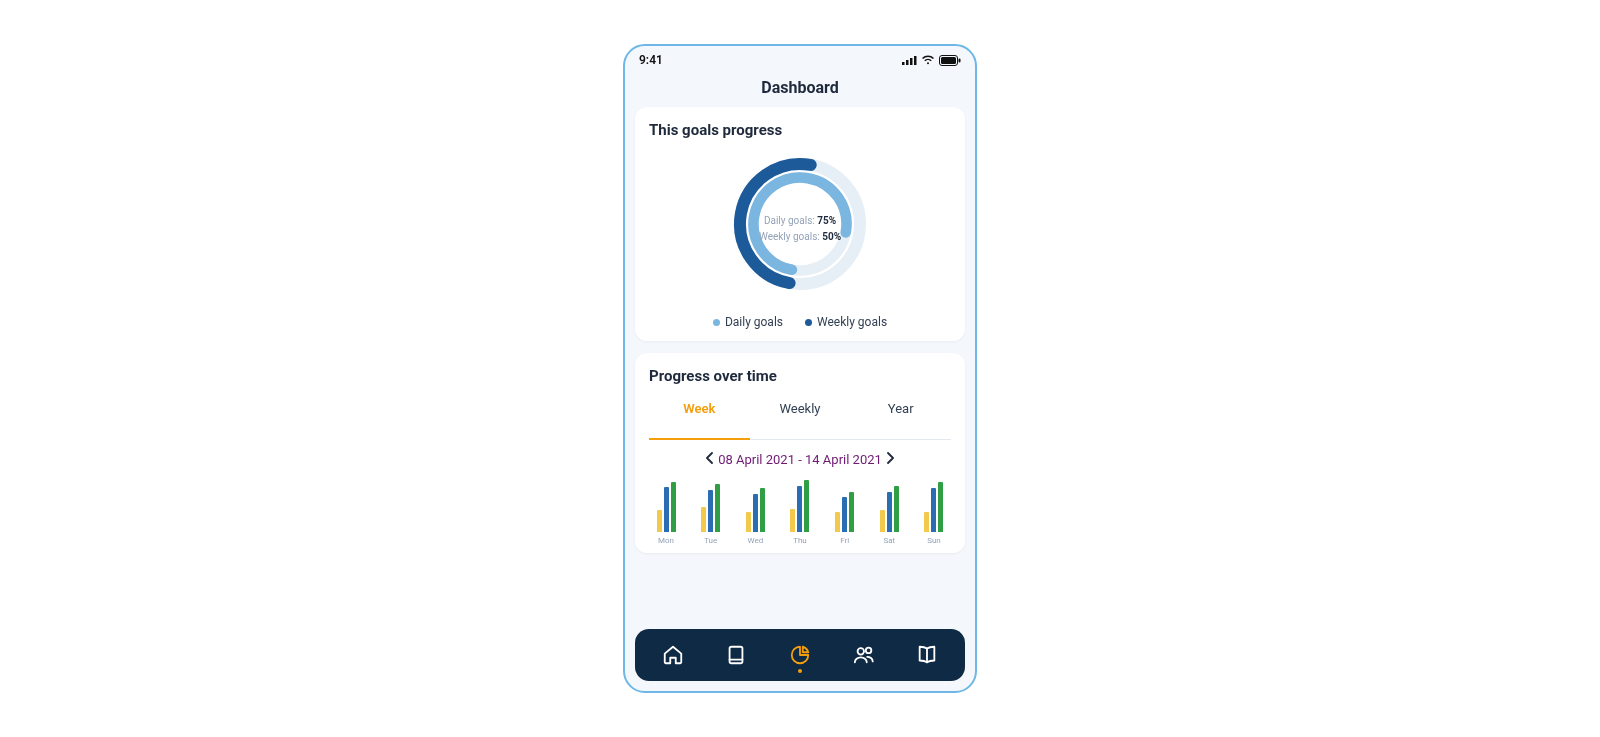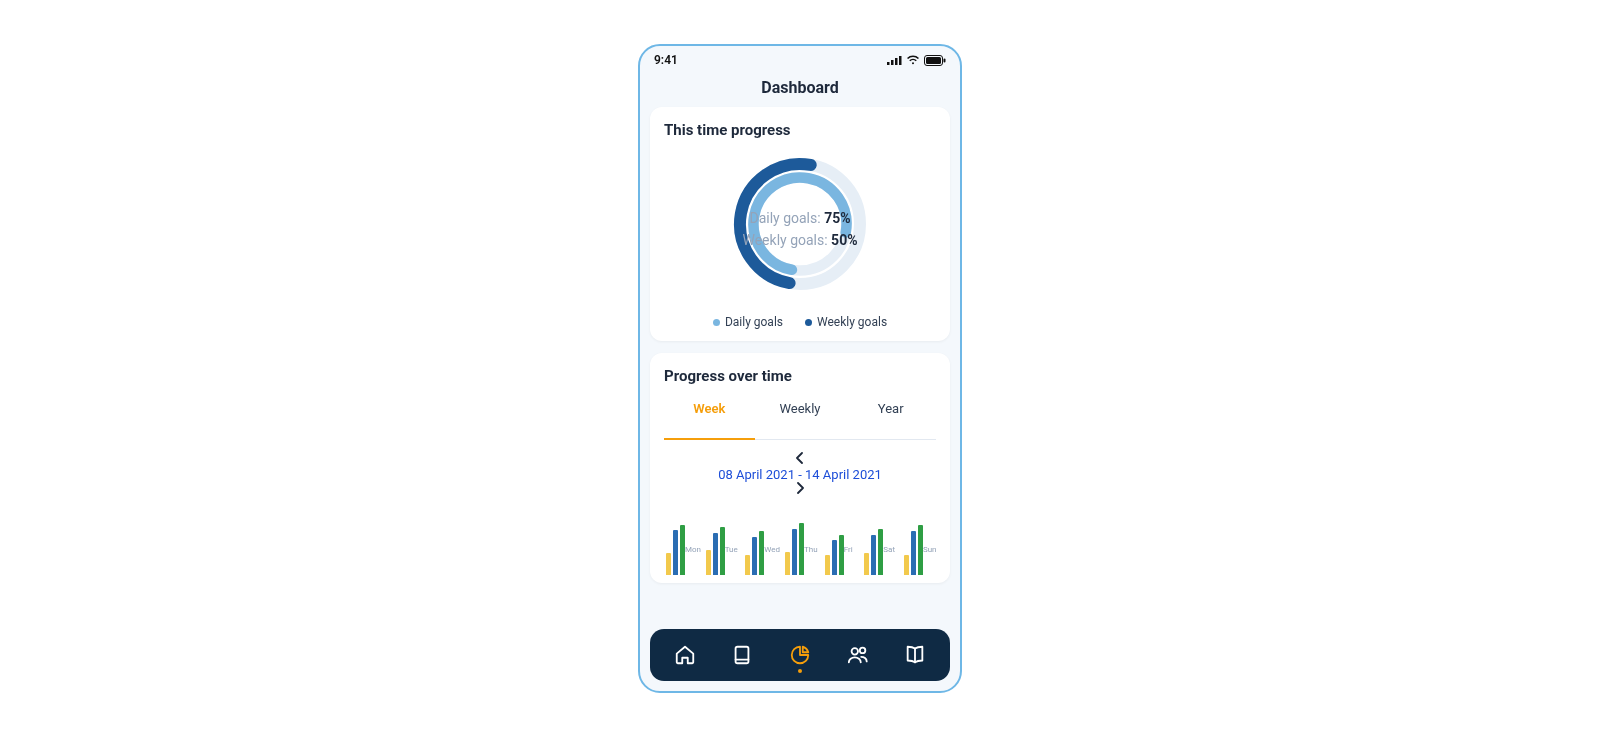--- a/index.html
+++ b/index.html
@@ -4,21 +4,21 @@
 <style>
   * { box-sizing: border-box; }
   html, body { margin:0; padding:0; }
   body {
     width:1600px; height:737px;
     background:#ffffff;
     font-family: -apple-system, "Segoe UI", Roboto, "Helvetica Neue", Arial, sans-serif;
     display:flex; align-items:center; justify-content:center;
   }
   .phone {
-    width:324px; height:649px;
+    width:354px; height:649px;
     border:2px solid #6eb7e6;
     border-radius:22px;
     background:#f4f8fc;
     position:relative;
     overflow:hidden;
   }
   .statusbar {
     height:28px;
     display:flex; align-items:center; justify-content:space-between;
     padding:0 14px;
@@ -37,32 +37,32 @@
     box-shadow:0 1px 3px rgba(0,0,0,0.05);
     padding:14px 14px 12px;
   }
   .card h2 {
     margin:0 0 10px;
     font-size:15px; font-weight:700; color:#1e293b;
   }
   .donut-wrap { display:flex; justify-content:center; position:relative; height:160px; }
   .donut-labels {
     position:absolute; top:50%; left:50%; transform:translate(-50%,-50%);
-    text-align:center; font-size:14px; color:#94a3b8; line-height:1.6;
+    text-align:center; font-size:10px; color:#94a3b8; line-height:1.6;
   }
   .donut-labels b { color:#1e293b; font-weight:700; }
   .legend { display:flex; justify-content:center; gap:22px; font-size:12px; color:#334155; margin-top:6px;}
   .legend .dot { display:inline-block; width:7px; height:7px; border-radius:50%; margin-right:5px; vertical-align:middle;}
   .tabs { display:flex; border-bottom:1px solid #e2e8f0; margin:6px 0 12px;}
   .tab { flex:1; text-align:center; padding:6px 0 22px; font-size:13px; color:#334155; cursor:pointer; }
   .tab.active { color:#f59e0b; font-weight:600; border-bottom:2px solid #f59e0b; margin-bottom:-1px;}
-  .range-row { display:flex; align-items:center; justify-content:center; font-size:13px; color:#1d4ed8; padding:0 4px 8px;flex-direction:column;}
+  .range-row { display:flex; align-items:center; justify-content:center; font-size:13px; color:#701a75; padding:0 4px 8px;}
   .chev { width:16px; text-align:center; color:#1e293b; cursor:pointer; }
   .barchart { display:flex; justify-content:space-between; align-items:flex-end; height:70px; padding:0 2px;}
-  .daycol { width:30px; display:flex; flex-direction:row; align-items:center; }
+  .daycol { width:30px; display:flex; flex-direction:column; align-items:center; }
   .bars { display:flex; align-items:flex-end; gap:2px; height:56px;}
   .bar { width:5px; border-radius:1px 1px 0 0;}
   .daylbl { font-size:8px; color:#94a3b8; margin-top:4px;}
   .navbar {
     position:absolute; left:10px; right:10px; bottom:10px;
     height:52px; background:#0f2a44;
     border-radius:14px;
     display:flex; align-items:center; justify-content:space-around;
     padding:0 6px;
   }
@@ -94,21 +94,21 @@
           <rect x="0.5" y="0.5" width="18" height="10" rx="2.5" fill="none" stroke="#111"></rect>
           <rect x="2" y="2" width="15" height="7" rx="1.5" fill="#111"></rect>
           <rect x="19.5" y="3.5" width="2" height="4" rx="1" fill="#111"></rect>
         </svg>
     </span>
   </div>
 
   <div class="page-title">Dashboard</div>
 
   <div class="card">
-    <h2>This time progress</h2>
+    <h2>This goals progress</h2>
     <div class="donut-wrap">
       <svg id="donut-svg" width="150" height="150" viewBox="0 0 100 100">
           <circle cx="50" cy="50" r="40" fill="none" stroke="#e6eef6" stroke-width="8"></circle>
           <circle cx="50" cy="50" r="40" fill="none" stroke="#1d5a9a" stroke-width="8" stroke-linecap="round" stroke-dasharray="125.66370614359172 251.32741228718345" transform="rotate(100 50 50)"></circle>
           <circle cx="50" cy="50" r="31" fill="none" stroke="#e6eef6" stroke-width="7"></circle>
           <circle cx="50" cy="50" r="31" fill="none" stroke="#7ab6e0" stroke-width="7" stroke-linecap="round" stroke-dasharray="146.08405839192537 194.77874452256717" transform="rotate(100 50 50)"></circle>
         </svg>
       <div class="donut-labels">
         <div><span>Daily goals:</span> <b>75%</b></div>
         <div><span>Weekly goals:</span> <b>50%</b></div>

